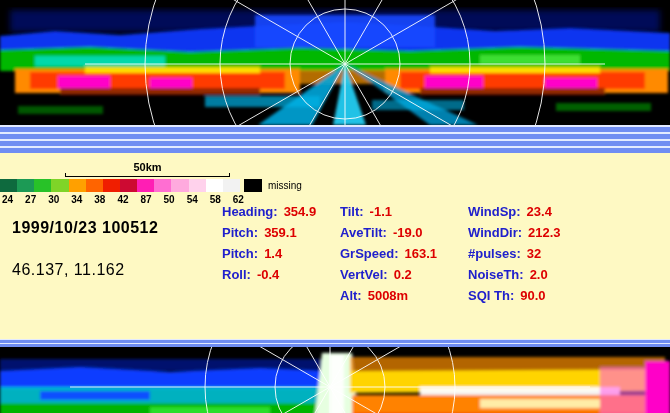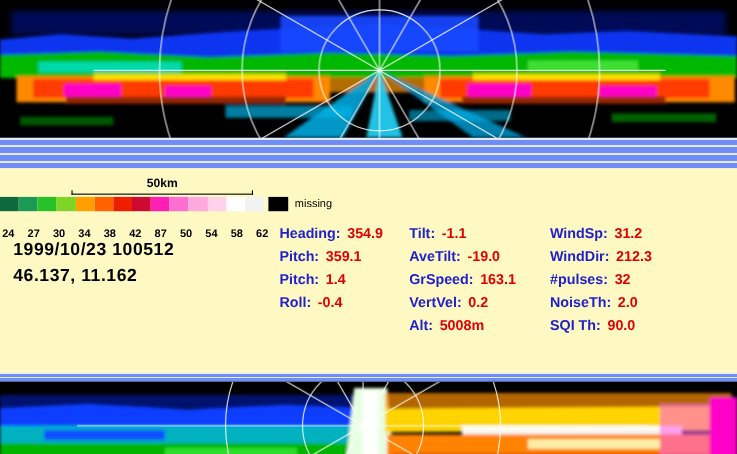--- a/index.html
+++ b/index.html
@@ -19,29 +19,29 @@
   .scalebar{position:absolute;left:65px;top:4px;width:165px;text-align:center;}
   .scalebar-label{font-size:11px;font-weight:bold;color:#000;}
   .scalebar-line{height:1px;background:#000;margin-top:1px;position:relative;}
   .scalebar-line::before,.scalebar-line::after{content:"";position:absolute;top:-3px;width:1px;height:4px;background:#000;}
   .scalebar-line::before{left:0;}
   .scalebar-line::after{right:0;}
   .colorbar{position:absolute;left:0;top:26px;width:240px;height:13px;display:flex;}
   .chip{flex:1 1 auto;height:100%;}
   .missing-chip{position:absolute;left:244px;top:26px;width:18px;height:13px;background:#000;}
   .missing-label{position:absolute;left:268px;top:27px;font-size:10px;font-weight:normal;color:#000;}
-  .ticks{position:absolute;left:2px;top:54px;width:242px;display:flex;justify-content:space-between;
+  .ticks{position:absolute;left:2px;top:41px;width:242px;display:flex;justify-content:space-between;
          font-size:10px;font-weight:bold;color:#000;text-align:center;}
   .datetime{position:absolute;left:12px;top:66px;font-size:16px;font-weight:bold;letter-spacing:.5px;color:#000;white-space:nowrap;}
-  .coords{position:absolute;left:12px;top:89px;font-size:16px;font-weight:bold;letter-spacing:.5px;color:#000;white-space:nowrap;}
+  .coords{position:absolute;left:12px;top:108px;font-size:16px;font-weight:normal;letter-spacing:.5px;color:#000;white-space:nowrap;}
   .fields{position:absolute;top:48px;font-size:13px;font-weight:bold;}
   .col1{left:222px;}
   .col2{left:340px;}
   .col3{left:468px;}
-  .field-row{line-height:21px;white-space:nowrap;margin-left:32px;}
+  .field-row{line-height:21px;white-space:nowrap;}
   .field-label{color:var(--label-blue,#2020cc);}
   .field-value{color:var(--value-red,#dd0000);margin-left:6px;}
 </style>
 </head>
 <body>
 
 <div id="screen">
 
   <div class="panel top-radar">
     <svg width="670" height="125" viewBox="0 0 670 125">
@@ -149,21 +149,21 @@
         <div class="field-row"><span class="field-label">Roll:</span><span class="field-value">-0.4</span></div>
       </div>
     <div class="fields col2">
         <div class="field-row"><span class="field-label">Tilt:</span><span class="field-value">-1.1</span></div>
         <div class="field-row"><span class="field-label">AveTilt:</span><span class="field-value">-19.0</span></div>
         <div class="field-row"><span class="field-label">GrSpeed:</span><span class="field-value">163.1</span></div>
         <div class="field-row"><span class="field-label">VertVel:</span><span class="field-value">0.2</span></div>
         <div class="field-row"><span class="field-label">Alt:</span><span class="field-value">5008m</span></div>
       </div>
     <div class="fields col3">
-        <div class="field-row"><span class="field-label">WindSp:</span><span class="field-value">31.2</span></div>
+        <div class="field-row"><span class="field-label">WindSp:</span><span class="field-value">23.4</span></div>
         <div class="field-row"><span class="field-label">WindDir:</span><span class="field-value">212.3</span></div>
         <div class="field-row"><span class="field-label">#pulses:</span><span class="field-value">32</span></div>
         <div class="field-row"><span class="field-label">NoiseTh:</span><span class="field-value">2.0</span></div>
         <div class="field-row"><span class="field-label">SQI Th:</span><span class="field-value">90.0</span></div>
       </div>
   </div>
 
   <div class="stripe thin"></div>
 
   <div class="panel bottom-radar">

